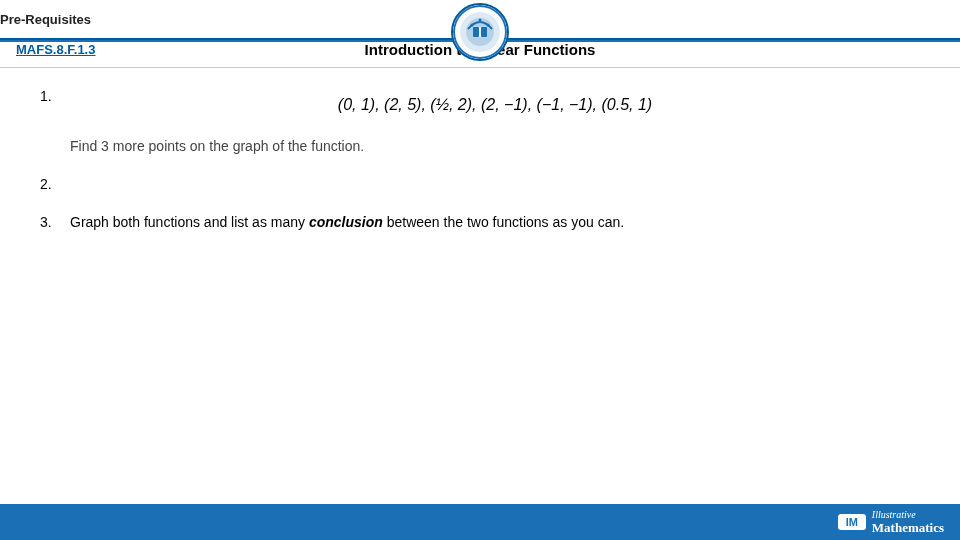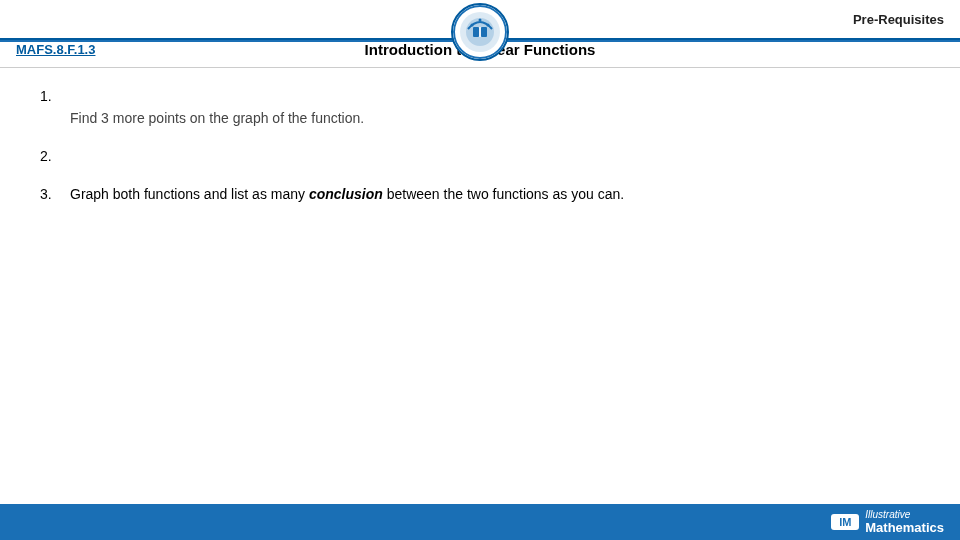--- a/index.html
+++ b/index.html
@@ -16,21 +16,21 @@
 
     
     .top-bar {
       position: absolute;
       top: 0;
       left: 0;
       right: 0;
       height: 40px;
       display: flex;
       align-items: center;
-      justify-content: flex-end;
+      justify-content: flex-start;
       padding-right: 16px;
       border-bottom: 2px solid #005a9e;
     }
 
     .pre-req-label {
       font-size: 13px;
       font-weight: bold;
       color: #222;
     }
 
@@ -172,20 +172,21 @@
       justify-content: center;
       font-size: 11px;
       font-weight: bold;
       color: #1a6fb5;
     }
 
     .im-text {
       display: flex;
       flex-direction: column;
       align-items: flex-start;
+      font-family: Liberation Serif, serif;
     }
 
     .im-text-top {
       font-size: 10px;
       color: #fff;
       font-style: italic;
     }
 
     .im-text-bottom {
       font-size: 13px;
@@ -235,20 +236,23 @@
 <div class="header-row">
   <span class="mafs-code">MAFS.8.F.1.3</span>
   <span class="title-center">Introduction to Linear Functions</span>
 </div>
 
 <div class="content">
 
   <div class="problem">
     <span class="problem-number">1.</span>
     <div class="problem-content">
+      <div class="math-line">
+        <em>(0, 1), (2, 5), (</em><em>½</em><em>, 2), (2, −1), (−1, −1), (0.5, 1)</em>
+      </div>
       <div class="find-text">Find 3 more points on the graph of the function.</div>
     </div>
   </div>
 
   <div class="problem">
     <span class="problem-number">2.</span>
     <div class="problem-content">
     </div>
   </div>
 

